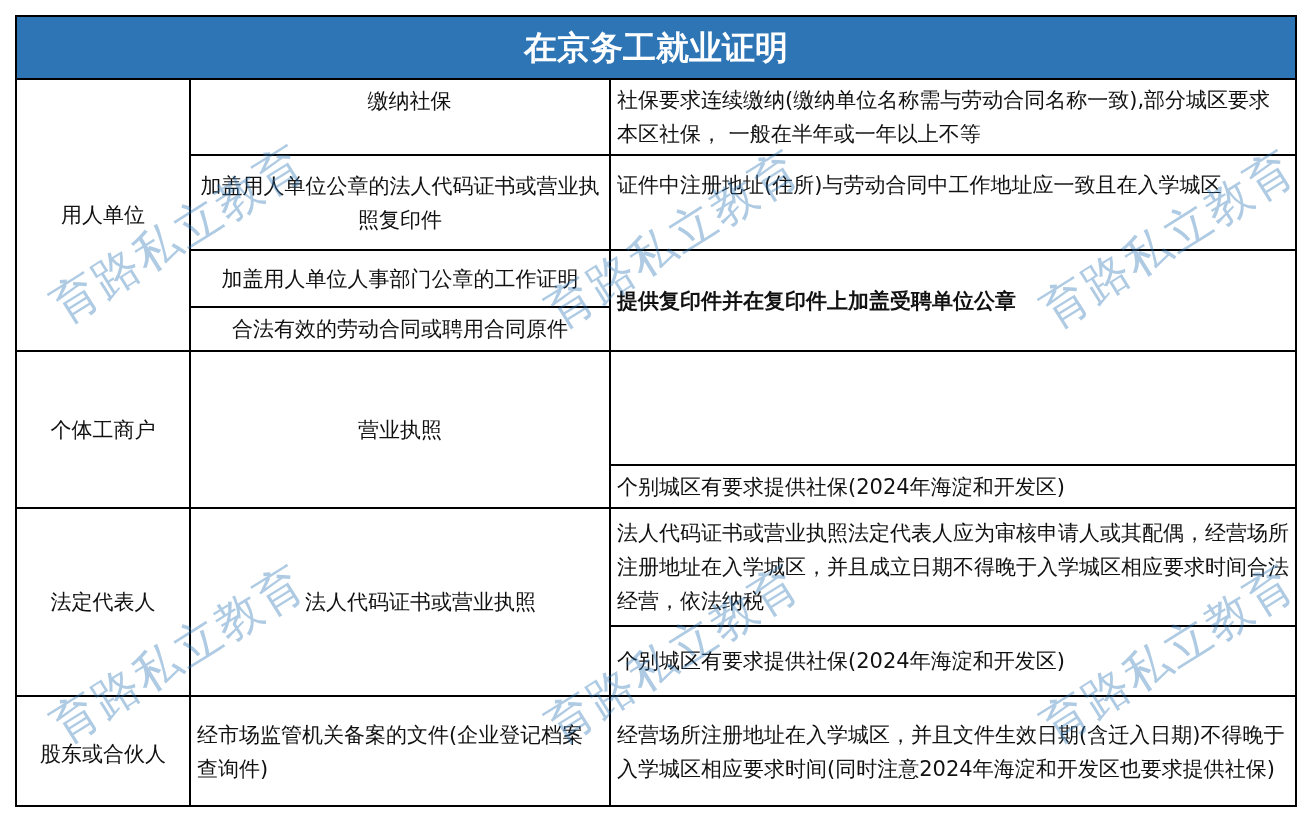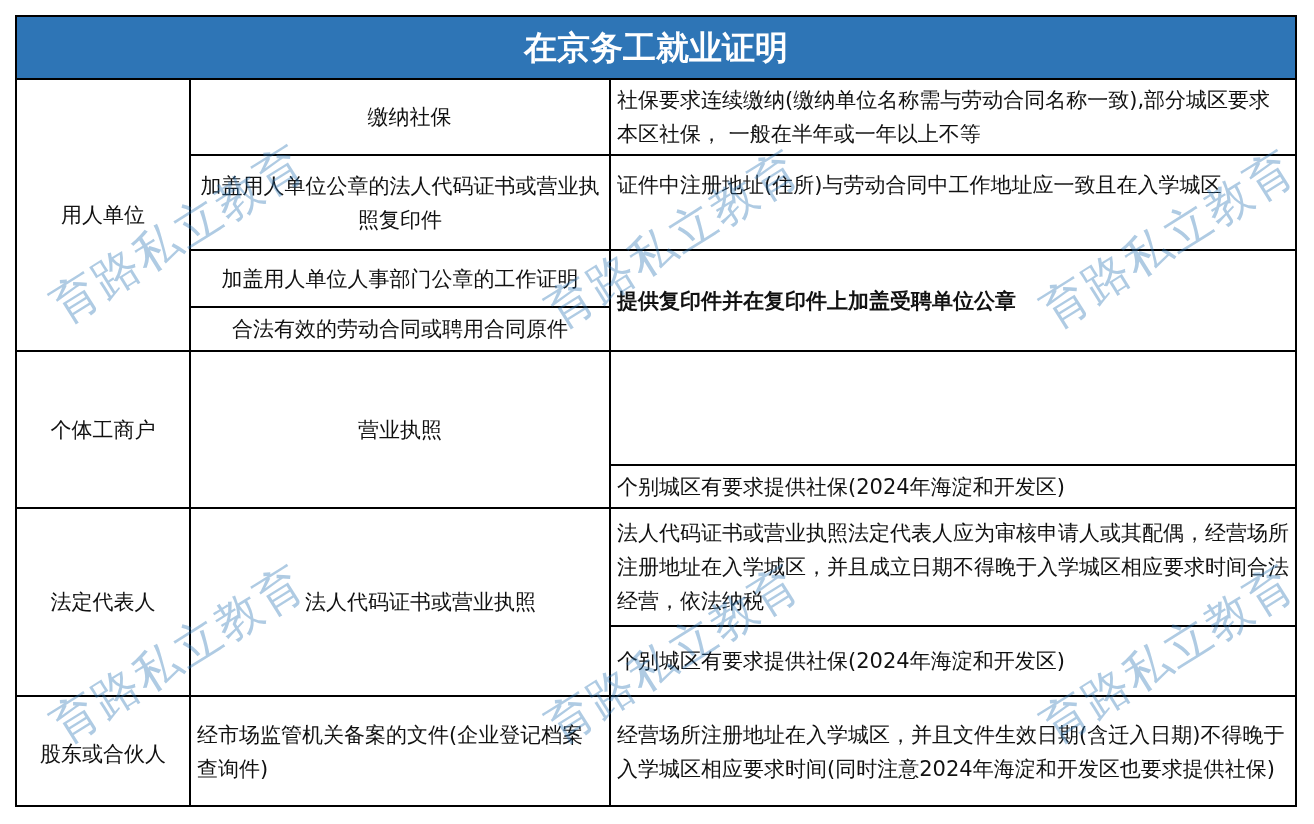--- a/index.html
+++ b/index.html
@@ -33,21 +33,21 @@
   <div class="hl" style="left:172px; top:137px; width:1106px;"></div>
   <div class="hl" style="left:172px; top:232px; width:1106px;"></div>
   <div class="hl" style="left:172px; top:289px; width:420px;"></div>
   <div class="hl" style="left:0; top:333px; width:1278px;"></div>
   <div class="hl" style="left:592px; top:447px; width:686px;"></div>
   <div class="hl" style="left:0; top:490px; width:1278px;"></div>
   <div class="hl" style="left:592px; top:608px; width:686px;"></div>
   <div class="hl" style="left:0; top:678px; width:1278px;"></div>
 
   <div class="cell center" style="left:0; top:63px; width:172px; height:270px;">用人单位</div>
-  <div class="cell center" style="left:174px; top:63px; width:437px; height:74px;">缴纳社保</div>
+  <div class="cell center" style="left:174px; top:47px; width:437px; height:74px;">缴纳社保</div>
   <div class="cell left" style="left:594px; top:63px; width:684px; height:74px;">社保要求连续缴纳(缴纳单位名称需与劳动合同名称一致),部分城区要求本区社保， 一般在半年或一年以上不等</div>
   <div class="cell center" style="left:174px; top:139px; width:418px; height:93px;">加盖用人单位公章的法人代码证书或营业执照复印件</div>
   <div class="cell left" style="left:594px; top:139px; width:684px; height:93px; align-items:flex-start; padding-top:12px;">证件中注册地址(住所)与劳动合同中工作地址应一致且在入学城区</div>
   <div class="cell center" style="left:174px; top:234px; width:418px; height:55px;">加盖用人单位人事部门公章的工作证明</div>
   <div class="cell left" style="left:594px; top:234px; width:684px; height:99px;font-weight:bold;">提供复印件并在复印件上加盖受聘单位公章</div>
   <div class="cell center" style="left:174px; top:291px; width:418px; height:42px;">合法有效的劳动合同或聘用合同原件</div>
 
   <div class="cell center" style="left:0; top:335px; width:172px; height:155px;">个体工商户</div>
   <div class="cell center" style="left:174px; top:335px; width:418px; height:155px;">营业执照</div>
   <div class="cell left" style="left:594px; top:449px; width:684px; height:41px;">个别城区有要求提供社保(2024年海淀和开发区)</div>

